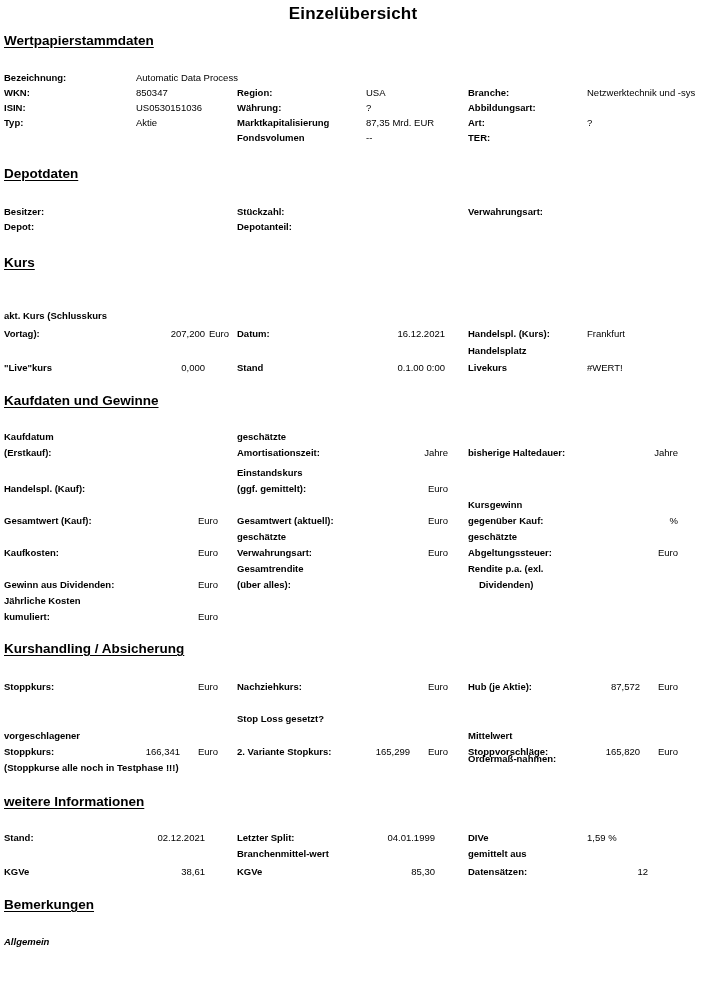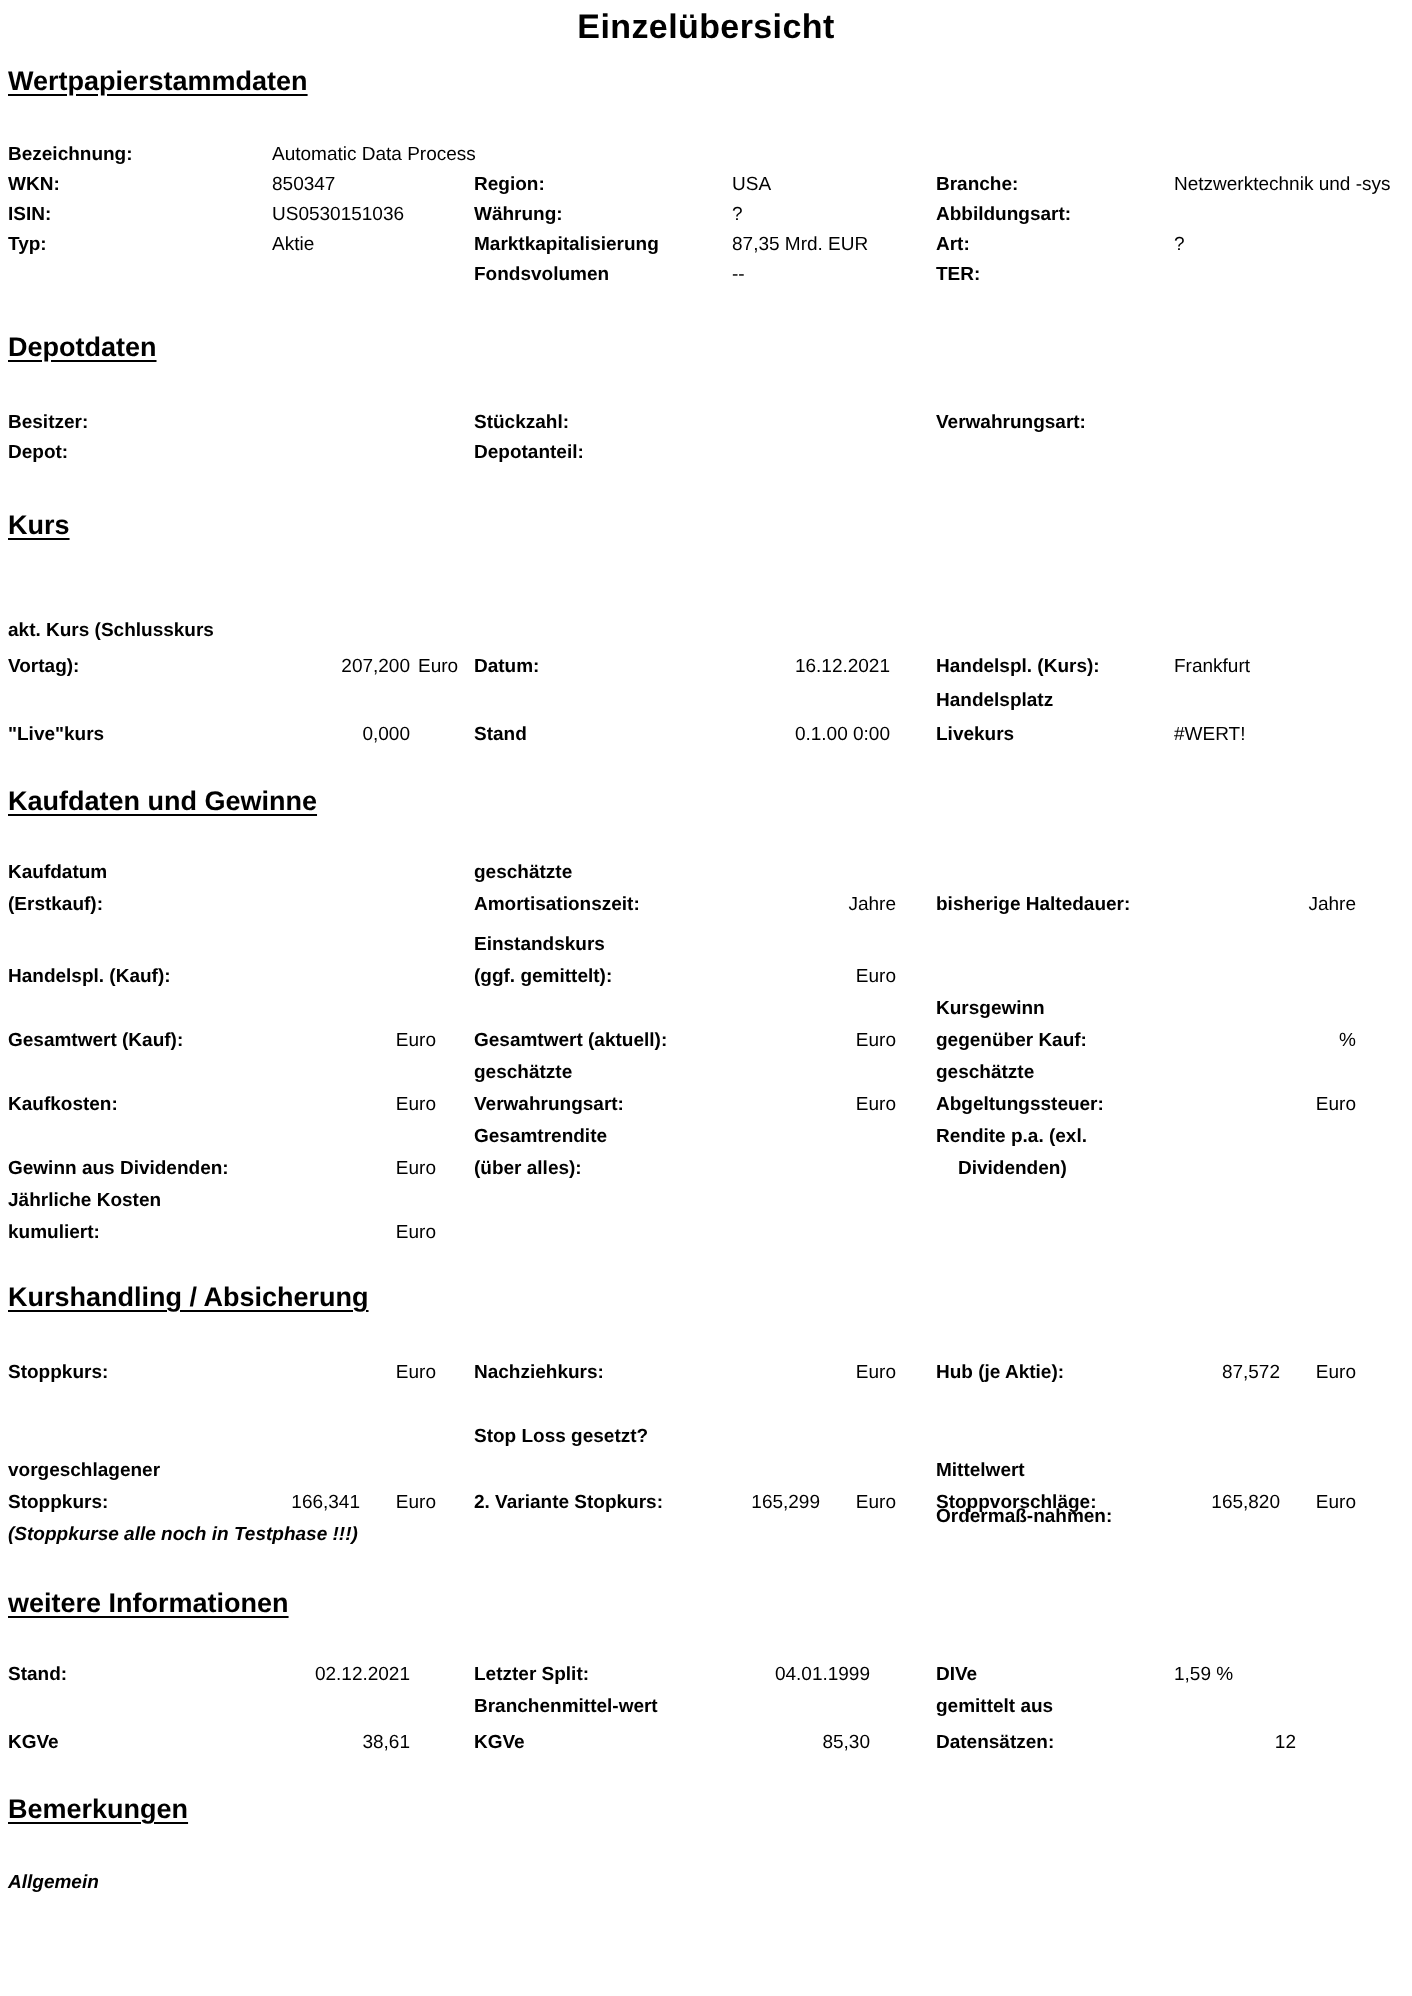--- a/index.html
+++ b/index.html
@@ -50,21 +50,20 @@
   }
   .lbl   { font-weight: bold; }
   .val   { font-weight: normal; }
   .unit  { font-weight: normal; }
 
   
   .num {
     text-align: right;
   }
   .note-italic {
-    font-style: italic;
     font-weight: bold;
     font-size: 9.5px;
   }
 
   
   .cA-lbl  { left: 4px;   }
 
   .cB-lbl  { left: 237px; }
 
   .cC-lbl  { left: 468px; }

